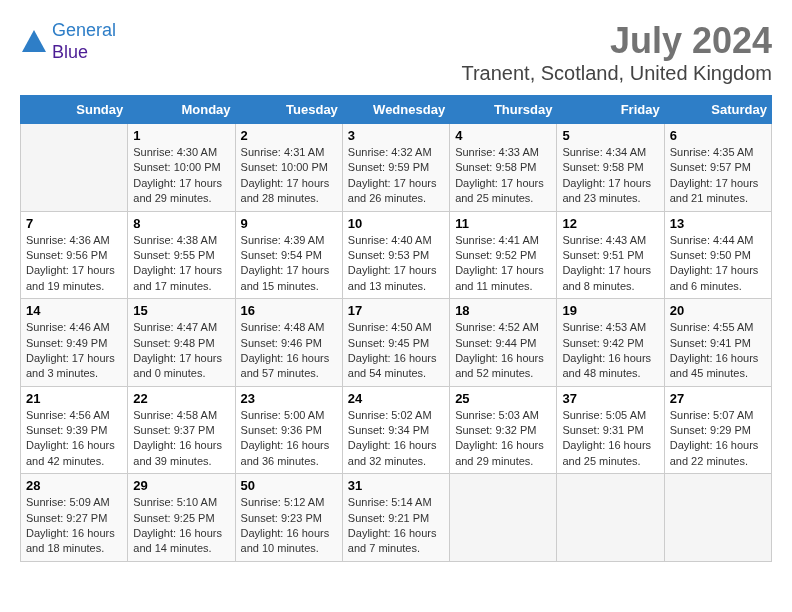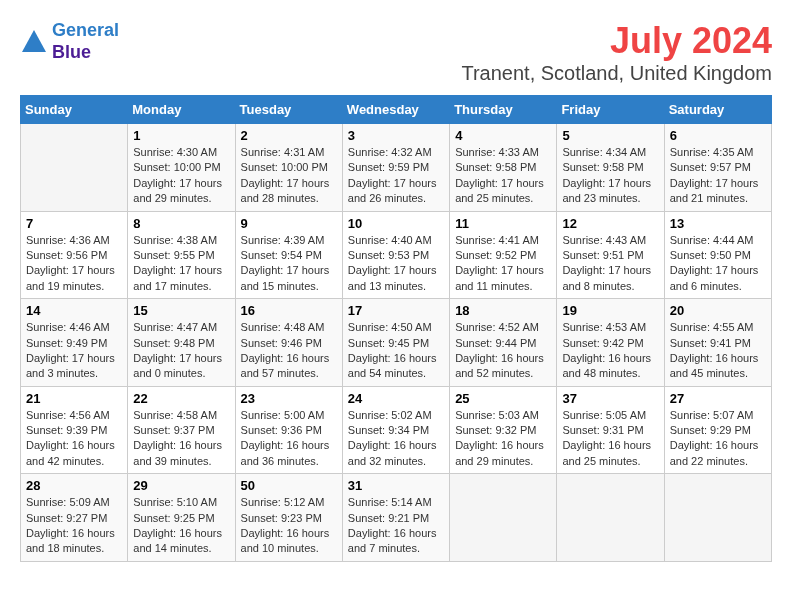--- a/index.html
+++ b/index.html
@@ -15,54 +15,54 @@
       justify-content: space-between;
       align-items: flex-start;
       margin-bottom: 10px;
     }
     .logo {
       display: flex;
       align-items: center;
     }
     .logo-text {
       font-size: 18px;
-      font-weight: bold;
+      font-weight: normal;
       color: #1a3a5c;
       line-height: 1.2;
     }
     .logo-text span {
       color: #2e7ec7;
     }
     .logo-icon {
       width: 28px;
       height: 28px;
       margin-right: 4px;
     }
     .title-area {
       text-align: right;
     }
     .month-title {
       font-size: 36px;
       font-weight: bold;
-      color: #ef4444;
+      color: #737373;
     }
     .location-title {
       font-size: 20px;
       color: #444;
     }
     table {
       width: 100%;
       border-collapse: collapse;
       font-size: 11px;
     }
     thead tr th {
       background-color: #2e7ec7;
       color: #fff;
       padding: 6px 4px;
-      text-align: left;
+      text-align: right;
       font-size: 13px;
       font-weight: bold;
       border: 1px solid #2e7ec7;
     }
     tbody tr td {
       border: 1px solid #ccc;
       vertical-align: top;
       padding: 4px 5px;
       min-height: 80px;
       width: 14.28%;

